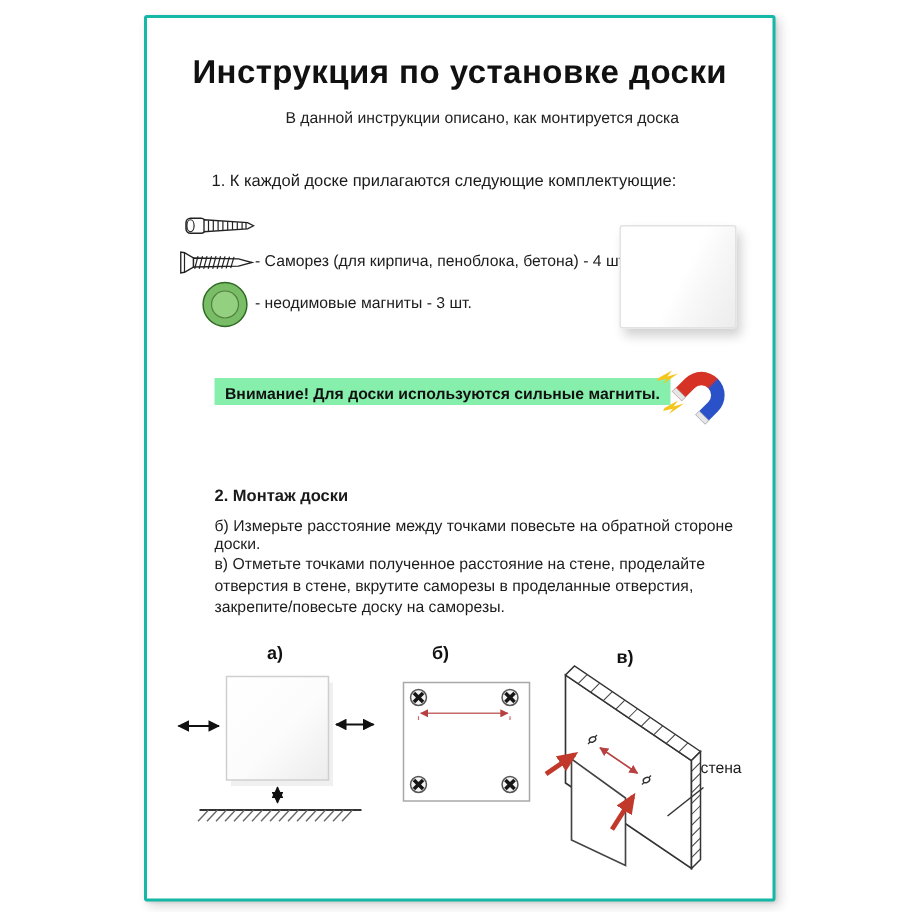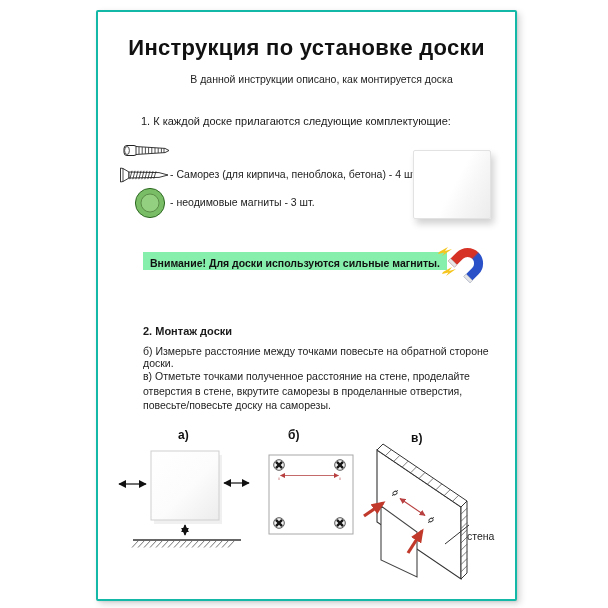--- a/index.html
+++ b/index.html
@@ -30,21 +30,21 @@
   .h2{left:45px;top:281px;font-size:11px;font-weight:700;margin-top:32px;}
   .step{left:45px;font-size:10.5px;color:#1c1c1c;}
   .stepv{width:352px;line-height:14.5px;}
   .dlabel{font-size:12px;font-weight:700;color:#111;}
   .photo{
     left:315px;top:138px;width:76px;height:67px;border-radius:2px;
     background:linear-gradient(118deg,#ffffff 52%,#f7f7f7 70%,#ececec 100%);
     border:1px solid #e2e2e2;
     box-shadow:3px 5px 7px rgba(0,0,0,.18);
   }
-  .wall-label{left:369px;top:494px;font-size:10.5px;color:#1c1c1c;margin-top:24px;}
+  .wall-label{left:369px;top:494px;font-size:10.5px;color:#1c1c1c;}
 </style>
 </head>
 <body>
 
 <div class="sheet">
 
   <div class="abs title">Инструкция по установке доски</div>
   <div class="abs subtitle">В данной инструкции описано, как монтируется доска</div>
 
   <div class="abs h1">1. К каждой доске прилагаются следующие комплектующие:</div>
@@ -107,21 +107,21 @@
     <polygon points="7,31 16,26 13,30 20,28 10,35 12.5,31.5 6,33" fill="#f5c51d"></polygon>
     <g transform="translate(33,21) rotate(45)">
       <path d="M -15.5 2 A 15.5 15.5 0 0 1 15.5 2 L 15.5 14 L 6.5 14 L 6.5 2 A 6.5 6.5 0 0 0 -6.5 2 L -6.5 14 L -15.5 14 Z" fill="url(#gm)"></path>
       <rect x="-15.5" y="10.5" width="9" height="3.5" fill="#e6e6e6" stroke="#b5b5b5" stroke-width="0.5"></rect>
       <rect x="6.5" y="10.5" width="9" height="3.5" fill="#e6e6e6" stroke="#b5b5b5" stroke-width="0.5"></rect>
     </g>
   </svg>
 
   <div class="abs h2">2. Монтаж доски</div>
   <div class="abs step" style="top:333px">б) Измерьте расстояние между точками повесьте на обратной стороне доски.</div>
-  <div class="abs step stepv" style="top:357px">в) Отметьте точками полученное расстояние на стене, проделайте отверстия в стене,  вкрутите саморезы в проделанные отверстия, повесьте/повесьте доску на саморезы.</div>
+  <div class="abs step stepv" style="top:357px">в) Отметьте точками полученное расстояние на стене, проделайте отверстия в стене,  вкрутите саморезы в проделанные отверстия, закрепите/повесьте доску на саморезы.</div>
 
   <div class="abs dlabel" style="left:80px;top:416px">а)</div>
   <div class="abs dlabel" style="left:190px;top:416px">б)</div>
   <div class="abs dlabel" style="left:313px;top:419px">в)</div>
 
   <svg class="abs" style="left:15px;top:428px" width="148" height="132">
     <defs>
       <marker id="ma" viewBox="0 0 10 10" refX="9" refY="5" markerWidth="6.5" markerHeight="6.5" orient="auto-start-reverse">
         <path d="M0,0 L10,5 L0,10 Z" fill="#111"></path>
       </marker>

